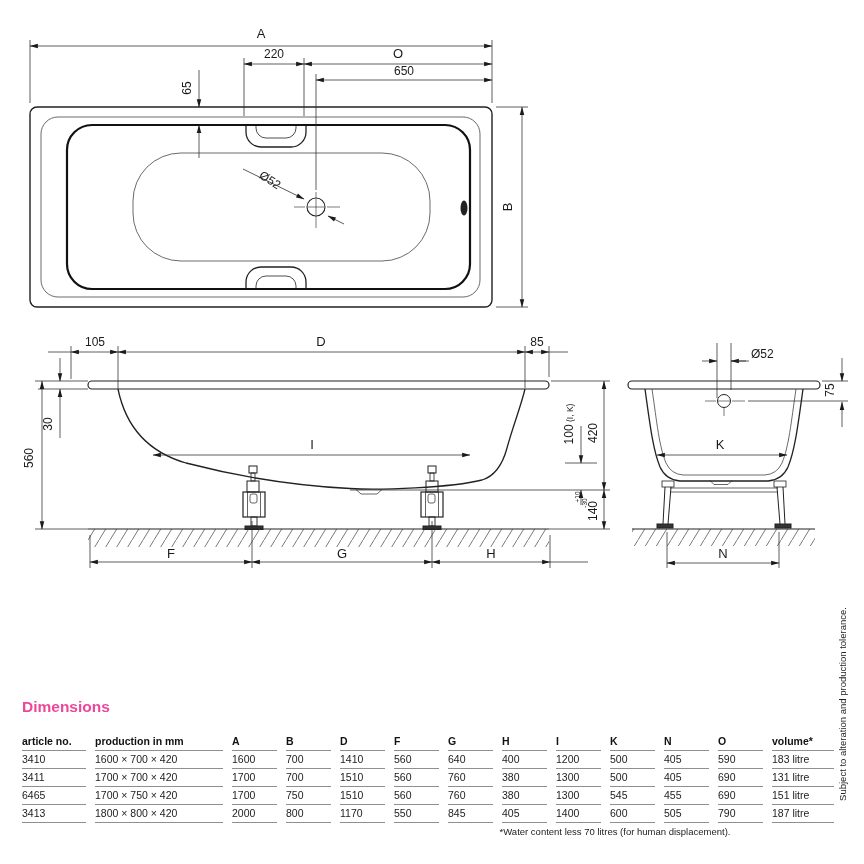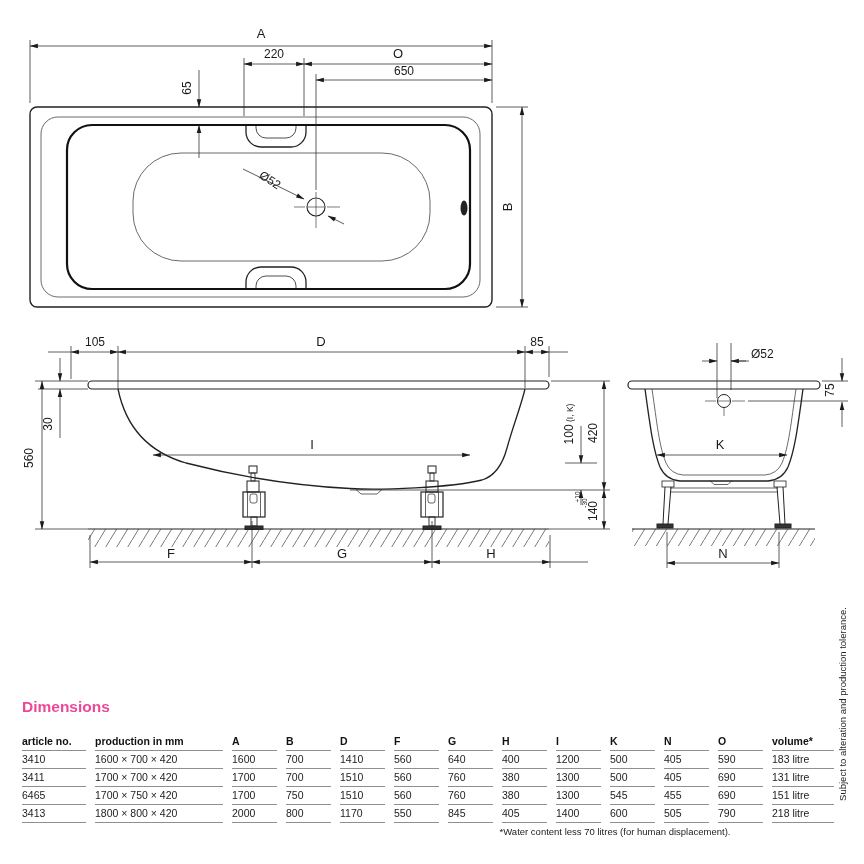--- a/index.html
+++ b/index.html
@@ -307,21 +307,21 @@
       <td>2000</td>
       <td>800</td>
       <td>1170</td>
       <td>550</td>
       <td>845</td>
       <td>405</td>
       <td>1400</td>
       <td>600</td>
       <td>505</td>
       <td>790</td>
-      <td>218 litre</td>
+      <td>187 litre</td>
     </tr>
   </tbody>
 </table>
 
 <div class="footnote">*Water content less 70 litres (for human displacement).</div>
 <div class="sidenote">Subject to alteration and production tolerance.</div>
 
 
 
 

